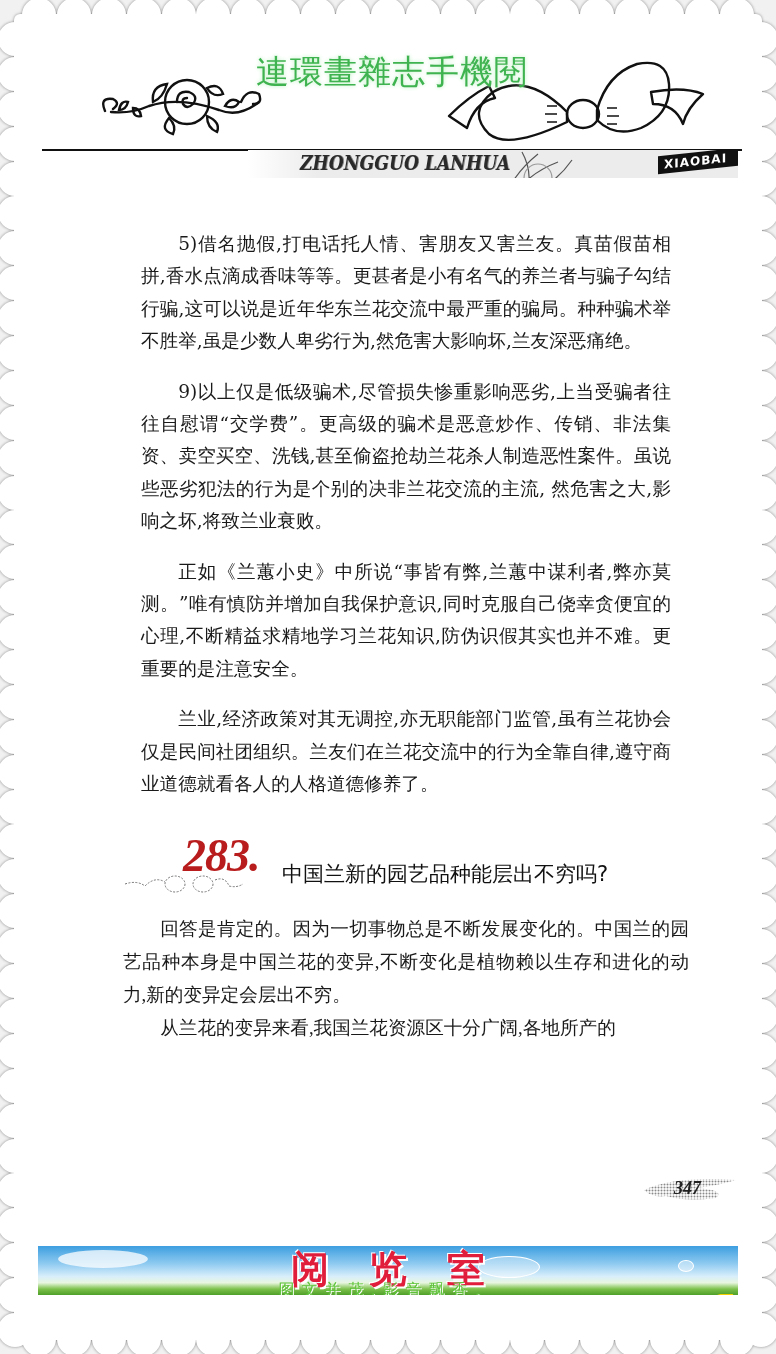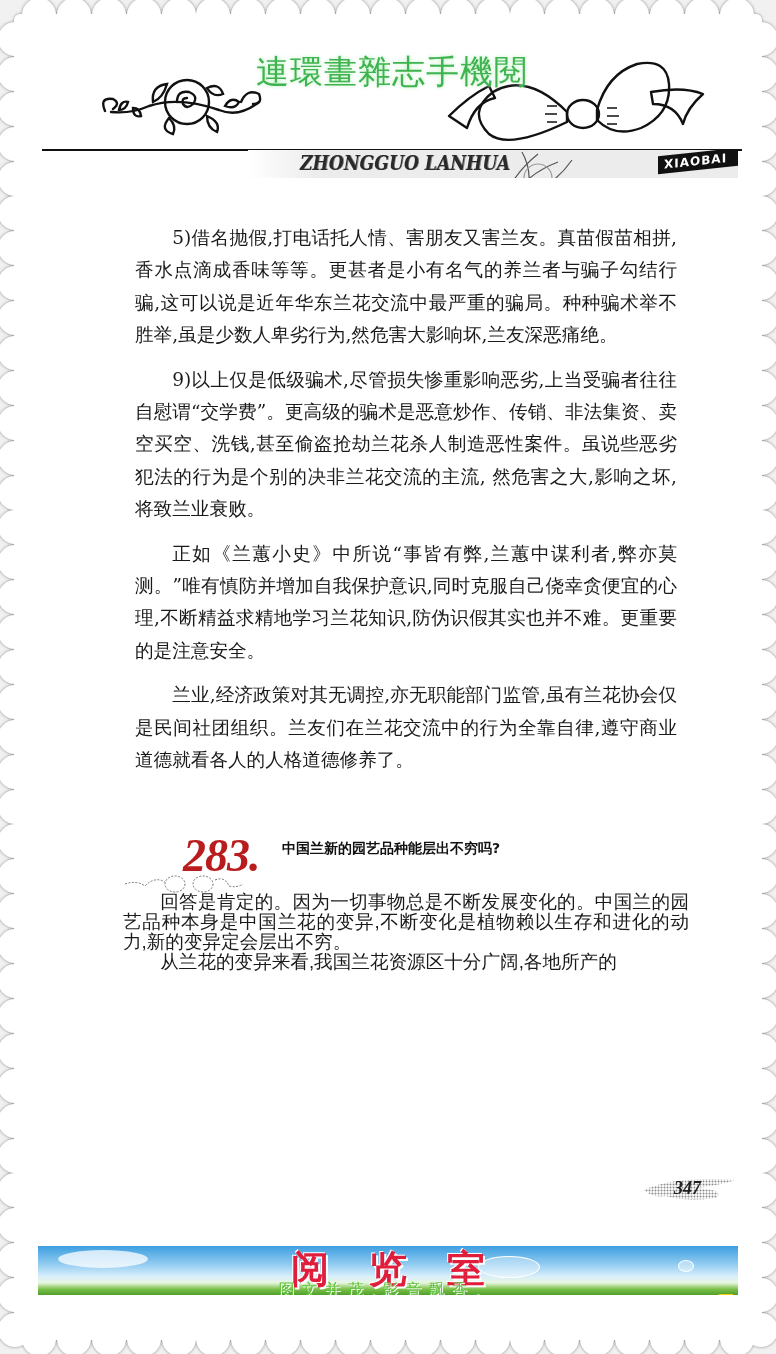--- a/index.html
+++ b/index.html
@@ -88,43 +88,43 @@
 
   
   .content {
     position: absolute; left: 85px; top: 172px; width: 566px;
     font-family: "DejaVu Serif", "Liberation Serif", serif;
     font-size: 18.6px; line-height: 32.4px;
     color: #1a1a1a;
     text-align: justify;
     text-justify: inter-character;
   }
-  .content p { margin: 12px; text-indent: 2em; }
+  .content p { margin: 18px; text-indent: 2em; }
 
   .section-heading {
     position: absolute; left: 145px; top: 790px; width: 560px; height: 60px;
   }
   .section-number {
     position: absolute; left: 0; top: 0;
     font-family: "Liberation Serif", "DejaVu Serif", serif;
     font-style: italic; font-weight: bold;
     font-size: 46px; line-height: 56px; color: #b91c1c;
     letter-spacing: -1px;
   }
   .section-title {
-    position: absolute; left: 99px; top: 12px;
-    font-family: "DejaVu Sans", "Liberation Sans", sans-serif;
-    font-weight: bold; font-size: 14px; color: #111;
+    position: absolute; left: 99px; top: 32px;
+    font-family: "DejaVu Sans", "Liberation Sans", sans-serif;
+    font-weight: normal; font-size: 21px; color: #111;
   }
   .swirl-ornament { position: absolute; left: 85px; top: 834px; width: 140px; height: 22px; }
 
   .content2 {
-    position: absolute; left: 85px; top: 854px; width: 566px;
-    font-family: Liberation Sans, sans-serif;
-    font-size: 18.6px; line-height: 20px;
+    position: absolute; left: 85px; top: 874px; width: 566px;
+    font-family: Liberation Serif, serif;
+    font-size: 18.6px; line-height: 33px;
     color: #1a1a1a; text-align: justify;
   }
   .content2 p { margin: 0; text-indent: 2em; }
 
   .page-number-blob {
     position: absolute; left: 604px; top: 1136px; width: 96px; height: 30px;
   }
   .page-number {
     position: absolute; left: 636px; top: 1140px;
     font-family: "Liberation Serif", "DejaVu Serif", serif;

